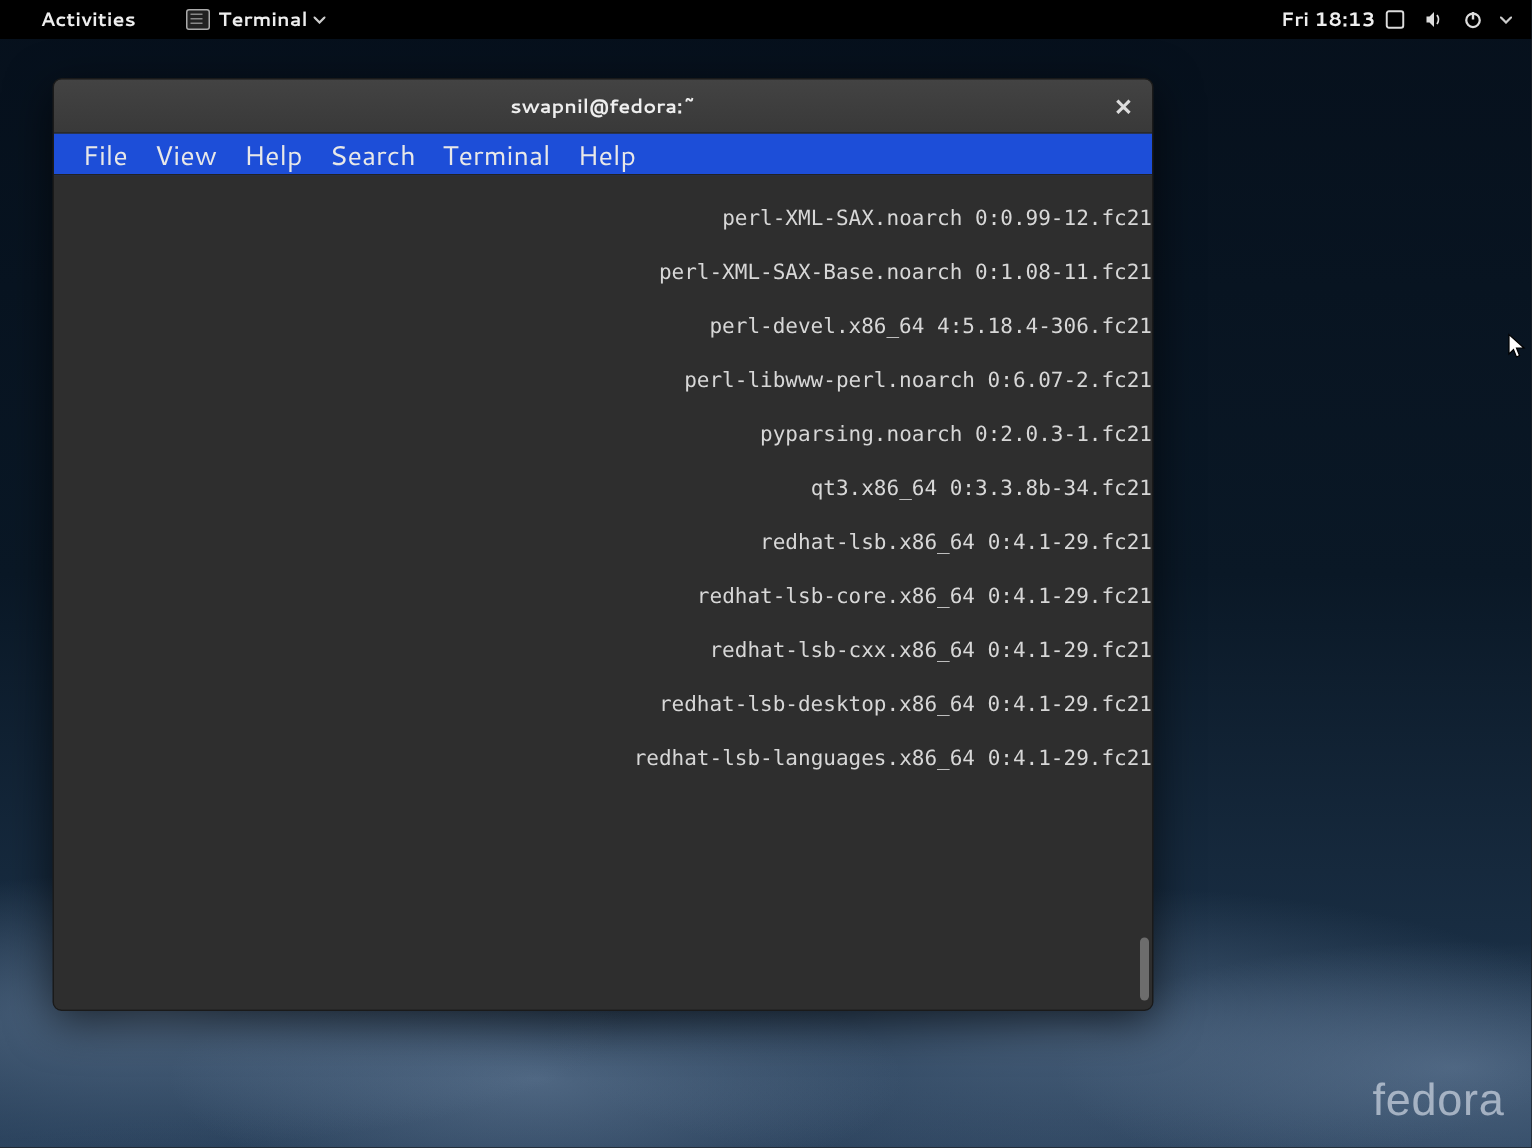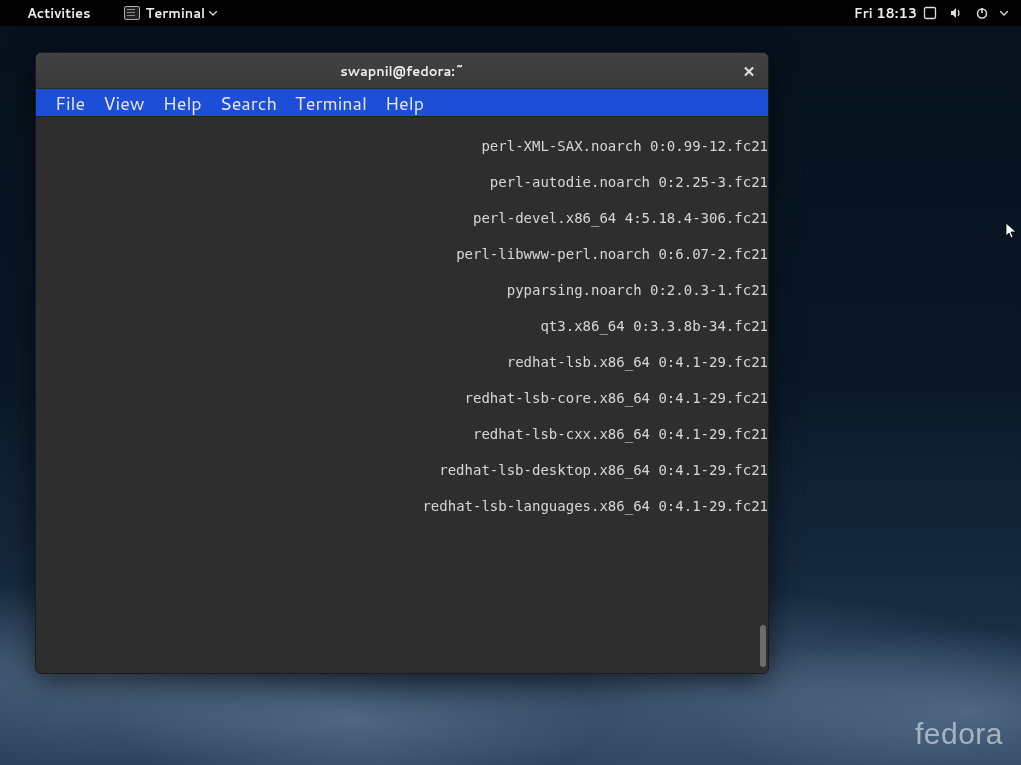--- a/index.html
+++ b/index.html
@@ -176,21 +176,21 @@
   <div class="menubar">
     <span class="menu">File</span>
     <span class="menu">View</span>
     <span class="menu">Help</span>
     <span class="menu">Search</span>
     <span class="menu">Terminal</span>
     <span class="menu">Help</span>
   </div>
   <div class="terminal-body">
 <div class="line indent">perl-XML-SAX.noarch 0:0.99-12.fc21</div>
-<div class="line indent">perl-autodie.noarch 0:2.25-3.fc21</div>
+<div class="line indent">perl-XML-SAX-Base.noarch 0:1.08-11.fc21</div>
 <div class="line indent">perl-devel.x86_64 4:5.18.4-306.fc21</div>
 <div class="line indent">perl-libwww-perl.noarch 0:6.07-2.fc21</div>
 <div class="line indent">pyparsing.noarch 0:2.0.3-1.fc21</div>
 <div class="line indent">qt3.x86_64 0:3.3.8b-34.fc21</div>
 <div class="line indent">redhat-lsb.x86_64 0:4.1-29.fc21</div>
 <div class="line indent">redhat-lsb-core.x86_64 0:4.1-29.fc21</div>
 <div class="line indent">redhat-lsb-cxx.x86_64 0:4.1-29.fc21</div>
 <div class="line indent">redhat-lsb-desktop.x86_64 0:4.1-29.fc21</div>
 <div class="line indent">redhat-lsb-languages.x86_64 0:4.1-29.fc21</div>
 

